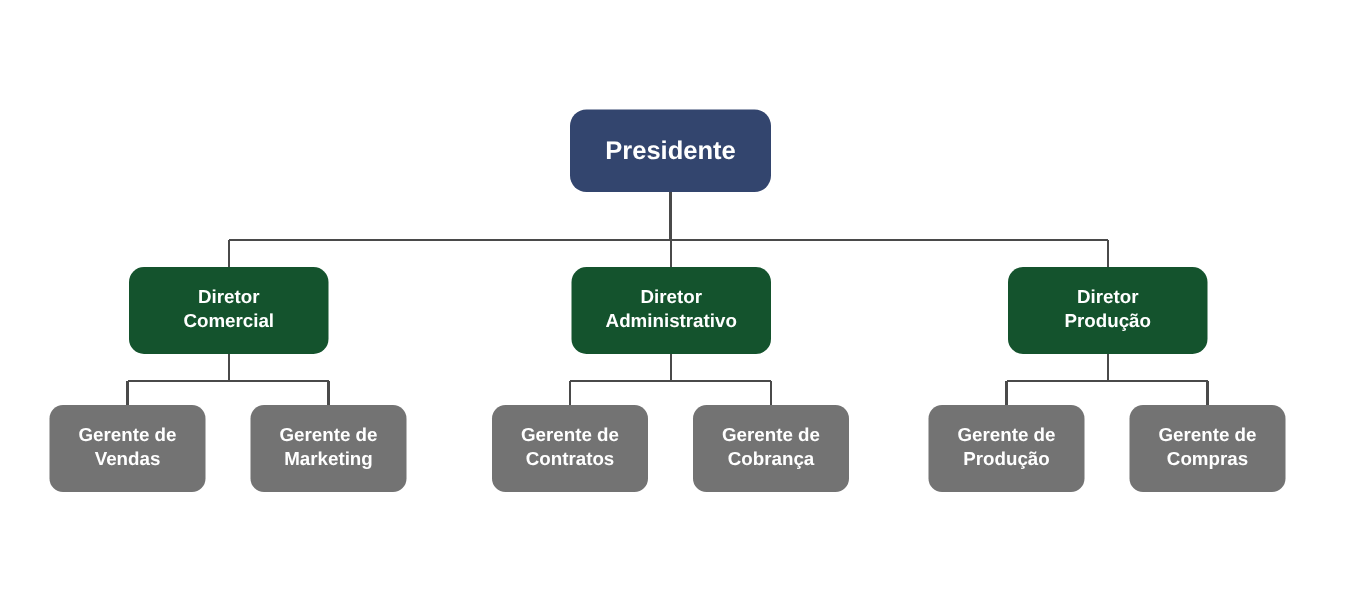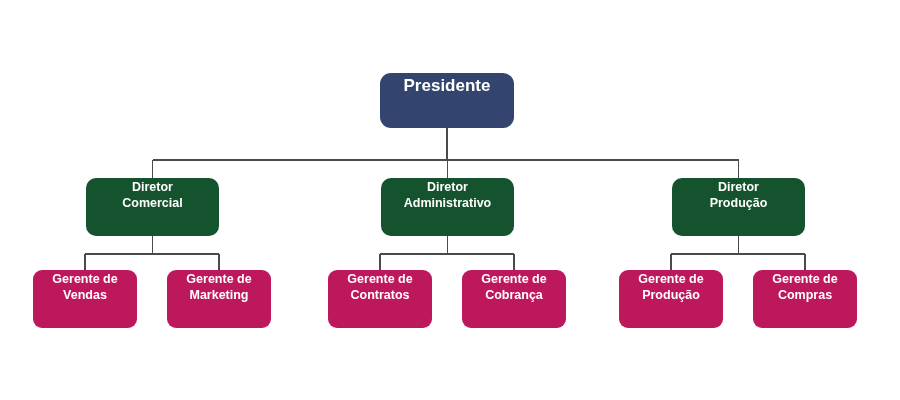--- a/index.html
+++ b/index.html
@@ -23,20 +23,21 @@
     position: absolute;
     left: 0;
     top: 0;
     width: 900px;
     height: 400px;
     pointer-events: none;
   }
   .node {
     position: absolute;
     display: flex;
+    align-items: center;
     justify-content: center;
     text-align: center;
     color: #ffffff;
     font-weight: bold;
     line-height: 1.25;
     box-sizing: border-box;
     border-radius: 10px;
     z-index: 2;
     white-space: pre-line;
     padding: 2px 4px;
@@ -45,21 +46,21 @@
     background: #33456e;
     font-size: 17px;
     border-radius: 11px;
   }
   .node-branch {
     background: #14532d;
     font-size: 12.5px;
     border-radius: 10px;
   }
   .node-leaf {
-    background: #be185d;
+    background: #737373;
     font-size: 12.5px;
     border-radius: 9px;
   }
 </style>
 </head>
 <body>
 
 <div id="chart-canvas">
 
   <svg id="connector-layer" viewBox="0 0 900 400" width="900" height="400">

